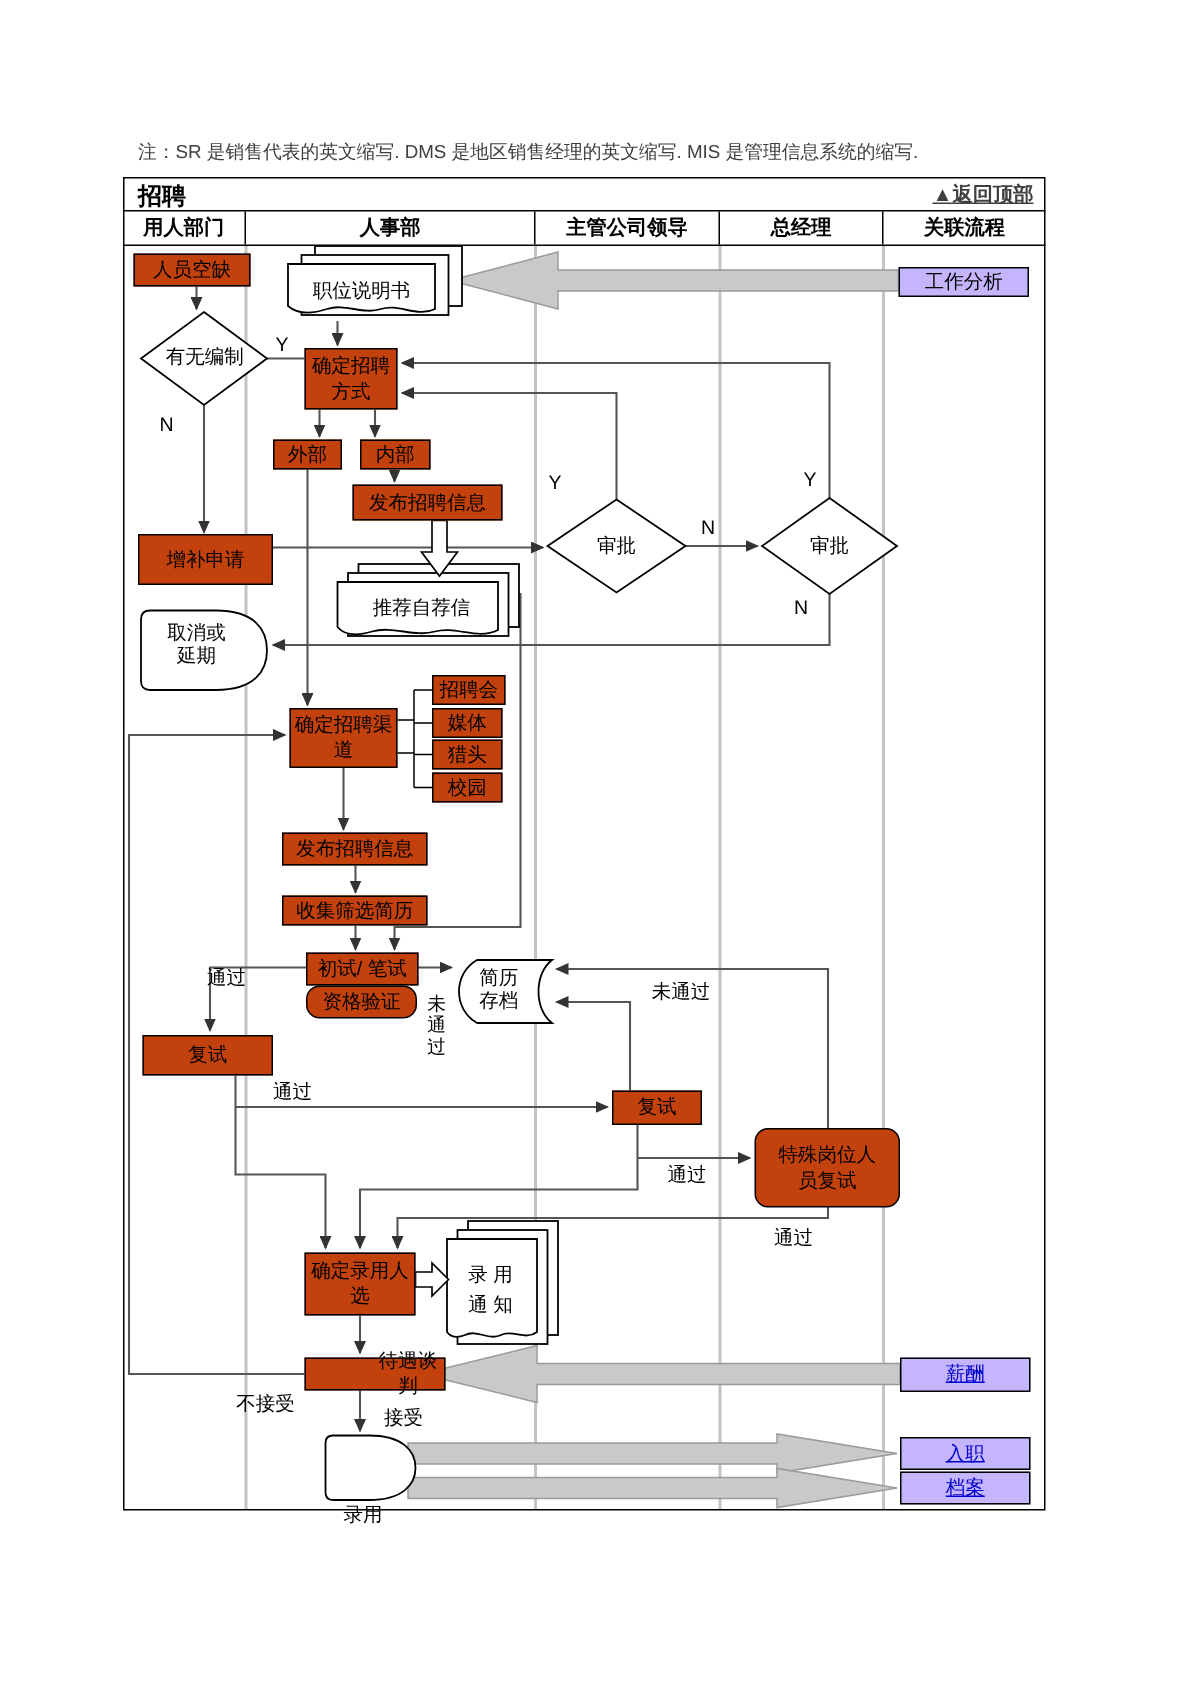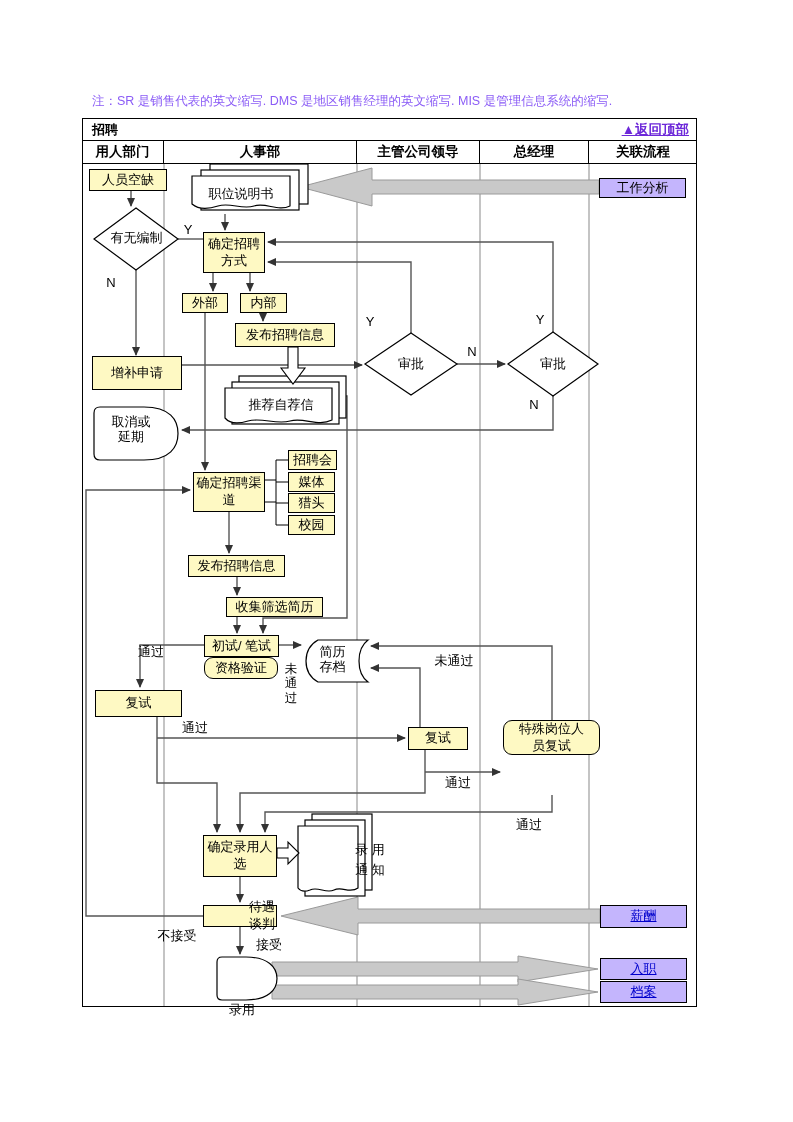--- a/index.html
+++ b/index.html
@@ -1,28 +1,28 @@
 <!DOCTYPE html>
 <html><head>
 <meta charset="utf-8">
 <style>
   html,body{margin:0;padding:0;}
   body{width:793px;height:1122px;background:#ffffff;font-family:"Liberation Sans",sans-serif;position:relative;}
   .page{position:absolute;left:0;top:0;width:793px;height:1122px;background:#fff;overflow:hidden;}
-  .txt{position:absolute;color:#8b5cf6;font-size:13px;line-height:1.2;white-space:pre-line;}
+  .txt{position:absolute;color:#404040;font-size:13px;line-height:1.2;white-space:pre-line;}
   .note{font-size:12.5px;}
   .frame{position:absolute;left:82px;top:118px;width:615px;height:889px;border:1.6px solid #000;box-sizing:border-box;}
   .titlerow{position:absolute;left:82px;top:118px;width:615px;height:23px;border-bottom:1px solid #000;box-sizing:border-box;}
-  .title{position:absolute;left:10px;top:3px;font-weight:bold;font-size:13px;}
-  .toplink{position:absolute;right:8px;top:3px;font-size:13.5px;font-weight:bold;color:#6d28d9;text-decoration:underline;cursor:pointer;}
+  .title{position:absolute;left:10px;top:3px;font-weight:bold;font-size:16px;}
+  .toplink{position:absolute;right:8px;top:3px;font-size:13.5px;font-weight:bold;color:#404040;text-decoration:underline;cursor:pointer;}
   .headrow{position:absolute;left:82px;top:141px;width:615px;height:23px;border-bottom:1.6px solid #000;box-sizing:border-box;display:flex;text-align:right;}
   .hcell{border-right:1px solid #000;box-sizing:border-box;display:flex;align-items:center;justify-content:center;font-weight:bold;font-size:13.5px;}
   .hcell:last-child{border-right:none;}
   .vline{position:absolute;width:2px;background:#c4c4c4;top:164px;height:842px;}
-  .box{position:absolute;border:1px solid #000;background:#fef9c3;box-sizing:border-box;display:flex;align-items:center;justify-content:center;text-align:center;font-size:13px;line-height:1.3;white-space:pre-line;}
+  .box{position:absolute;border:1px solid #000;background:#c2410c;box-sizing:border-box;display:flex;align-items:center;justify-content:center;text-align:center;font-size:13px;line-height:1.3;white-space:pre-line;}
   .rounded{border-radius:9px;}
   .gray{background:#c4b5fd;}
   .linktext{color:#0000cc;text-decoration:underline;cursor:pointer;}
   .lbl{position:absolute;font-size:13px;color:#000;white-space:pre-line;line-height:1.15;text-align:center;}
   svg{position:absolute;left:0;top:0;}
 </style>
 </head>
 <body>
 
 <div class="page">
@@ -133,45 +133,45 @@
   <div class="box" style="left:240px;top:293px;width:47px;height:20px;">内部</div>
   <div class="box" style="left:235px;top:323px;width:100px;height:24px;">发布招聘信息</div>
   <div class="box" style="left:92px;top:356px;width:90px;height:34px;">增补申请</div>
   <div class="box" style="left:193px;top:472px;width:72px;height:40px;">确定招聘渠
 道</div>
   <div class="box" style="left:288px;top:450px;width:49px;height:20px;">招聘会</div>
   <div class="box" style="left:288px;top:472px;width:47px;height:20px;">媒体</div>
   <div class="box" style="left:288px;top:493px;width:47px;height:20px;">猎头</div>
   <div class="box" style="left:288px;top:515px;width:47px;height:20px;">校园</div>
   <div class="box" style="left:188px;top:555px;width:97px;height:22px;">发布招聘信息</div>
-  <div class="box" style="left:188px;top:597px;width:97px;height:20px;margin-left:38px;">收集筛选简历</div>
+  <div class="box" style="left:188px;top:597px;width:97px;height:20px;">收集筛选简历</div>
   <div class="box" style="left:204px;top:635px;width:75px;height:22px;">初试/ 笔试</div>
   <div class="box rounded" style="left:204px;top:657px;width:74px;height:22px;">资格验证</div>
   <div class="box" style="left:95px;top:690px;width:87px;height:27px;">复试</div>
   <div class="box" style="left:408px;top:727px;width:60px;height:23px;">复试</div>
-  <div class="box rounded" style="left:503px;top:720px;width:97px;height:35px;">特殊岗位人
+  <div class="box rounded" style="left:503px;top:752px;width:97px;height:53px;">特殊岗位人
 员复试</div>
   <div class="box" style="left:203px;top:835px;width:74px;height:42px;">确定录用人
 选</div>
-  <div class="box" style="left:203px;top:905px;width:74px;height:22px;padding-left:44px;">待遇谈判</div>
+  <div class="box" style="left:203px;top:905px;width:94px;height:22px;padding-left:44px;">待遇谈判</div>
   <div class="box gray" style="left:599px;top:178px;width:87px;height:20px;">工作分析</div>
   <div class="box gray linktext" style="left:600px;top:905px;width:87px;height:23px;">薪酬</div>
   <div class="box gray linktext" style="left:600px;top:958px;width:87px;height:22px;">入职</div>
   <div class="box gray linktext" style="left:600px;top:981px;width:87px;height:22px;">档案</div>
 
   <div class="lbl" style="left:94px;top:231px;width:85px;">有无编制</div>
   <div class="lbl" style="left:196px;top:187px;width:90px;">职位说明书</div>
   <div class="lbl" style="left:386px;top:357px;width:50px;">审批</div>
   <div class="lbl" style="left:528px;top:357px;width:50px;">审批</div>
   <div class="lbl" style="left:233px;top:398px;width:96px;">推荐自荐信</div>
   <div class="lbl" style="left:100px;top:415px;width:62px;">取消或
 延期</div>
   <div class="lbl" style="left:305px;top:645px;width:55px;">简历
 存档</div>
-  <div class="lbl" style="left:300px;top:840px;width:54px;line-height:1.55;margin-left:43px;">录  用
+  <div class="lbl" style="left:300px;top:840px;width:54px;line-height:1.55;">录  用
 通  知</div>
   <div class="lbl" style="left:222px;top:1003px;width:40px;">录用</div>
 
   <div class="lbl" style="left:181px;top:223px;width:14px;">Y</div>
   <div class="lbl" style="left:104px;top:276px;width:14px;">N</div>
   <div class="lbl" style="left:363px;top:315px;width:14px;">Y</div>
   <div class="lbl" style="left:465px;top:345px;width:14px;">N</div>
   <div class="lbl" style="left:533px;top:313px;width:14px;">Y</div>
   <div class="lbl" style="left:527px;top:398px;width:14px;">N</div>
   <div class="lbl" style="left:133px;top:645px;width:36px;">通过</div>

